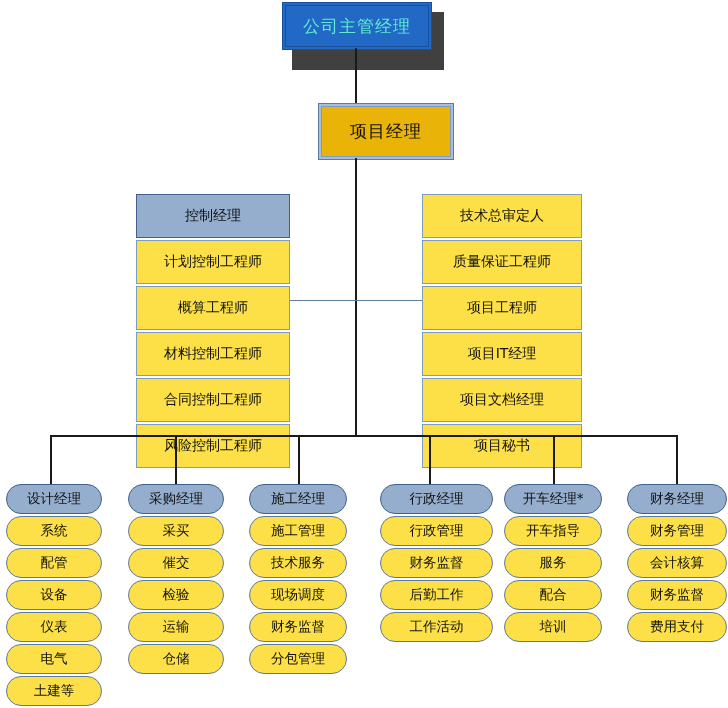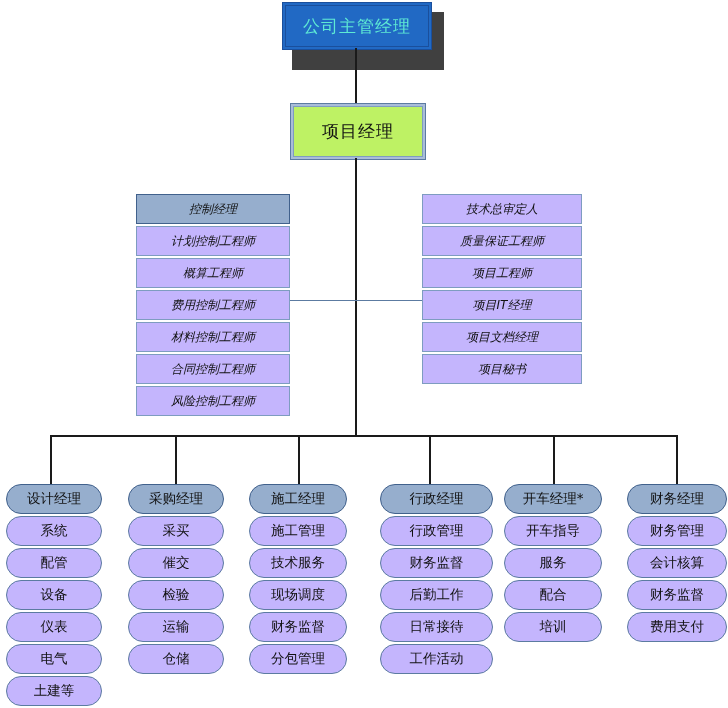--- a/index.html
+++ b/index.html
@@ -30,49 +30,50 @@
     box-shadow:inset 0 0 0 2px #2169c4, inset 0 0 0 3px #1a4f9c;
     display:flex;align-items:center;justify-content:center;
     color:#5eead4;
     font-size:17px;
     letter-spacing:1px;
   }
 
   
   .pm-box{
     position:absolute;
-    background:#bef264;
+    background:#eab308;
     border:1px solid #5c7ba1;
     box-shadow:inset 0 0 0 2px #a9bdd8, inset 0 0 0 3px #7f9dc0;
     display:flex;align-items:center;justify-content:center;
     color:#111111;
     font-size:17px;
     letter-spacing:1px;
+    margin-left:28px;
   }
 
   
   .col{position:absolute;}
   .cell{
     box-sizing:border-box;
     width:100%;
     display:flex;align-items:center;justify-content:center;
     color:#111111;
     font-size:14px;
     border:1px solid #5c7ba1;
     margin-bottom:2px;
-    background:#c4b5fd;
+    background:#fde047;
   }
   .cell.head{
     background:#96aecd;
     border:1px solid #41618c;
   }
   .cell.plain{
     border:1px solid #7e9cc0;
   }
-  .col.mid .cell{height:30px;font-size:12px;font-style:italic;}
+  .col.mid .cell{height:44px;font-size:14px;}
   .col.bot .cell{height:30px;font-size:13.5px;border-radius:15px;}
 </style>
 </head>
 <body>
 
 <div id="chart">
 
   <div class="top-shadow" style="left:292px;top:12px;width:152px;height:58px;"></div>
   <div class="top-box" style="left:282px;top:2px;width:148px;height:46px;">公司主管经理</div>
 
@@ -82,21 +83,20 @@
 
   <div class="line-v" style="left:355px;top:158px;width:2px;height:278px;"></div>
 
   <div class="conn-h" style="left:290px;top:300px;width:66px;height:1px;"></div>
   <div class="conn-h" style="left:356px;top:300px;width:66px;height:1px;"></div>
 
   <div class="col mid" style="left:136px;top:194px;width:154px;">
     <div class="cell head">控制经理</div>
     <div class="cell plain">计划控制工程师</div>
     <div class="cell plain">概算工程师</div>
-    <div class="cell plain">费用控制工程师</div>
     <div class="cell plain">材料控制工程师</div>
     <div class="cell plain">合同控制工程师</div>
     <div class="cell plain">风险控制工程师</div>
   </div>
 
   <div class="col mid" style="left:422px;top:194px;width:160px;">
     <div class="cell plain">技术总审定人</div>
     <div class="cell plain">质量保证工程师</div>
     <div class="cell plain">项目工程师</div>
     <div class="cell plain">项目IT经理</div>
@@ -139,21 +139,20 @@
     <div class="cell">现场调度</div>
     <div class="cell">财务监督</div>
     <div class="cell">分包管理</div>
   </div>
 
   <div class="col bot" style="left:380px;top:484px;width:113px;">
     <div class="cell head">行政经理</div>
     <div class="cell">行政管理</div>
     <div class="cell">财务监督</div>
     <div class="cell">后勤工作</div>
-    <div class="cell">日常接待</div>
     <div class="cell">工作活动</div>
   </div>
 
   <div class="col bot" style="left:504px;top:484px;width:98px;">
     <div class="cell head">开车经理*</div>
     <div class="cell">开车指导</div>
     <div class="cell">服务</div>
     <div class="cell">配合</div>
     <div class="cell">培训</div>
   </div>

